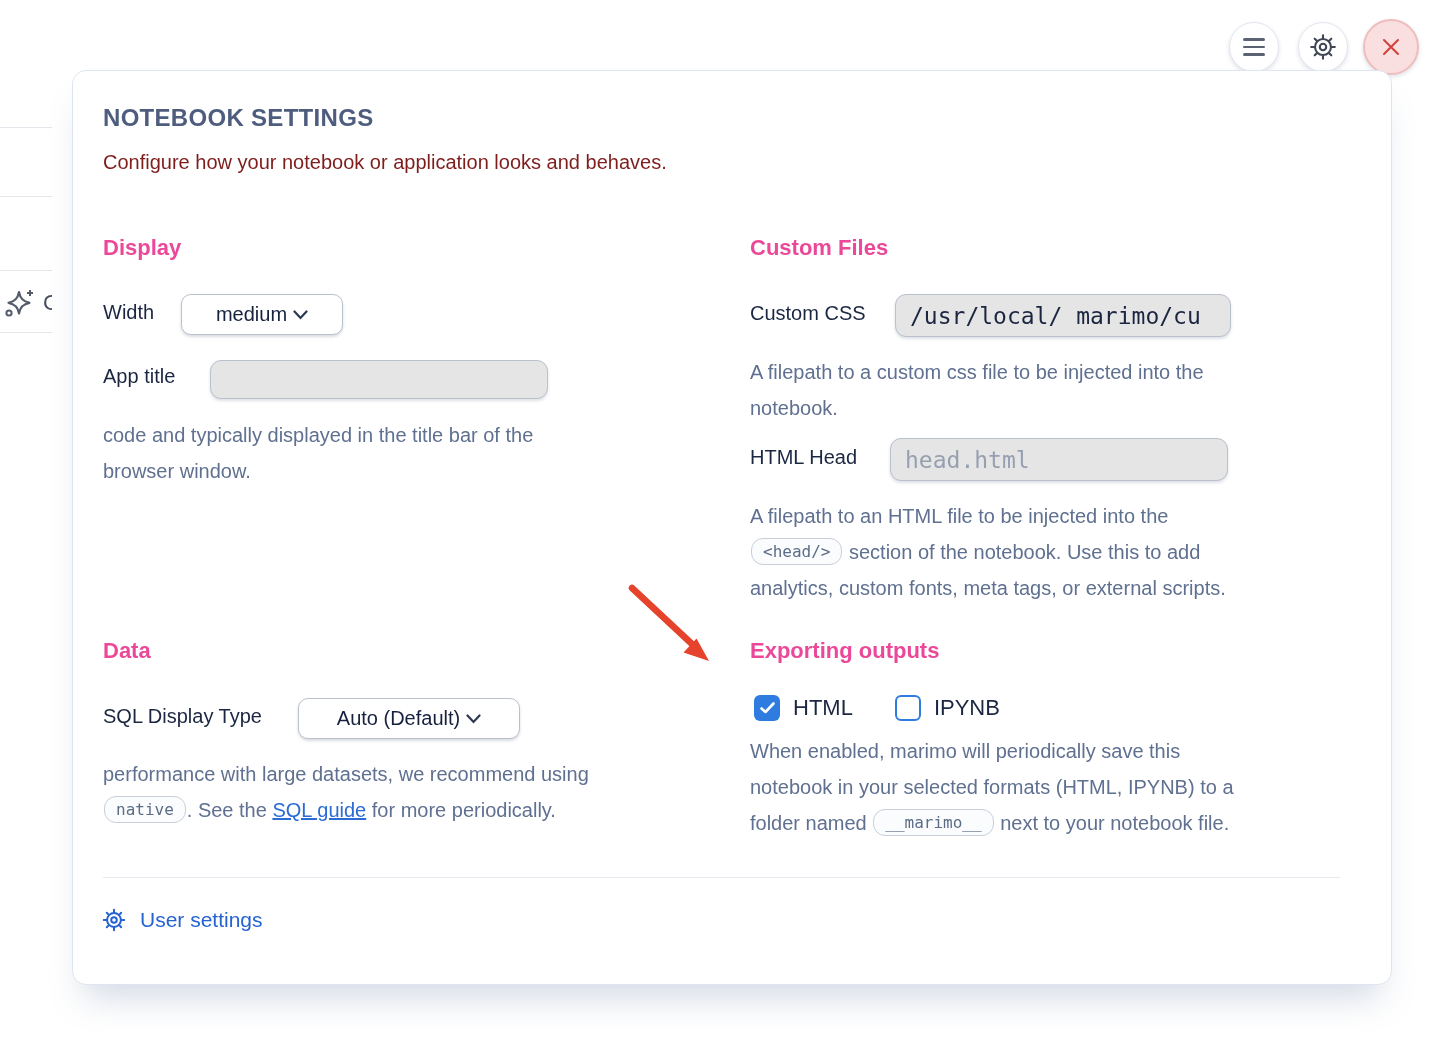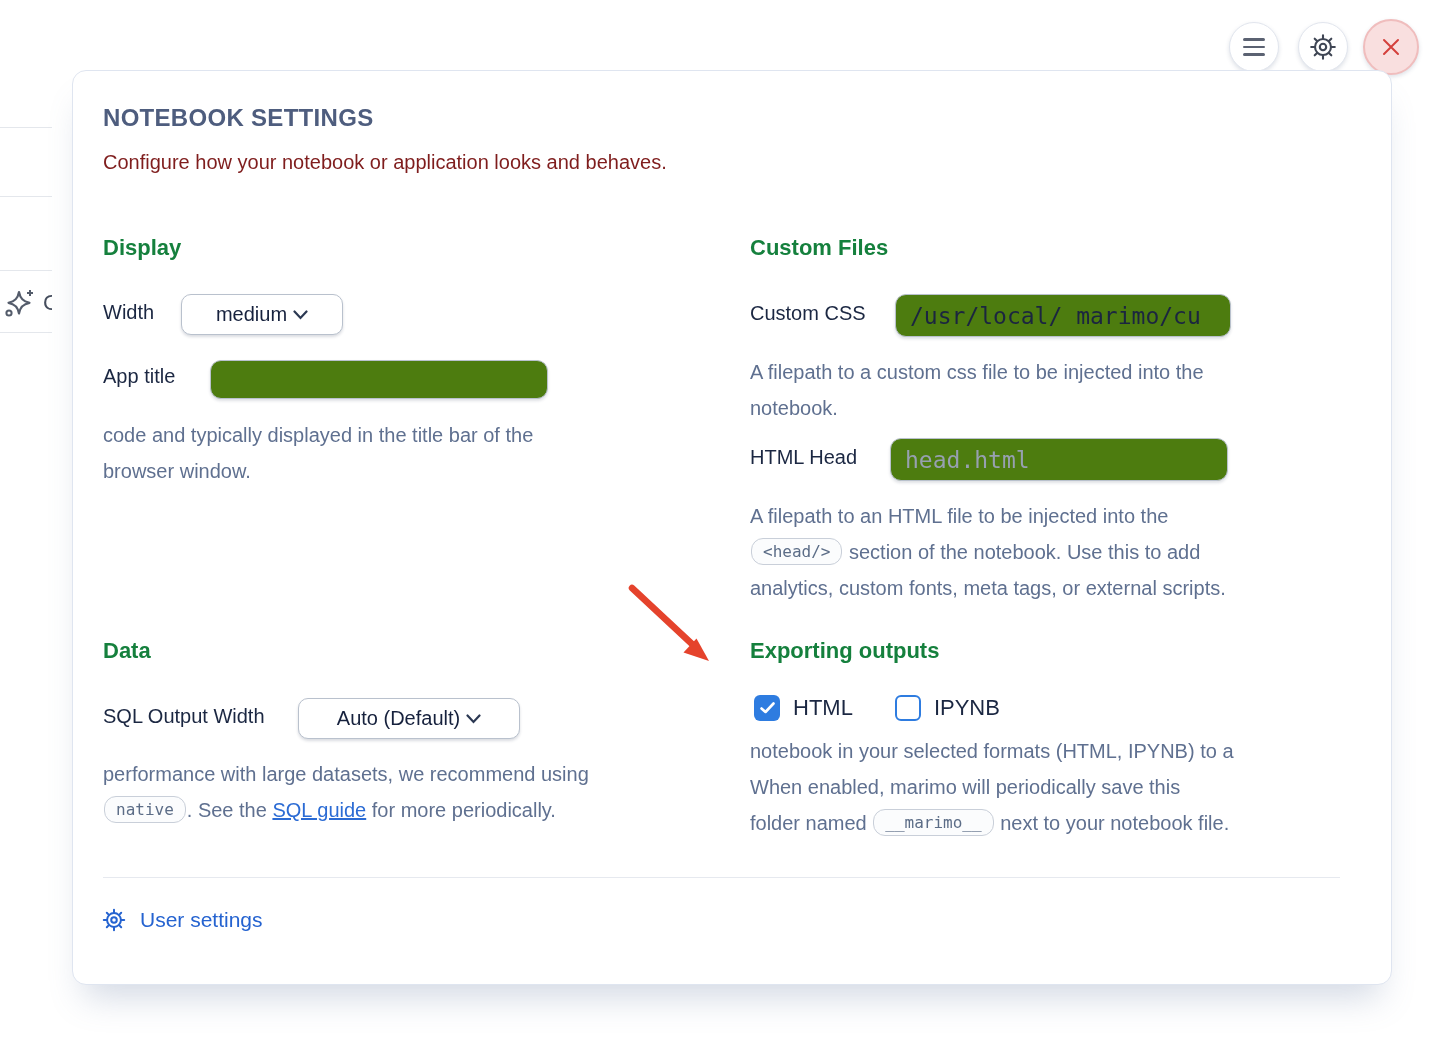--- a/index.html
+++ b/index.html
@@ -26,28 +26,28 @@
 
   
   .dialog { position:absolute; left:52px; top:70px; width:1320px; height:915px;
             background:#ffffff; border:1px solid #dfe5f0; border-radius:14px;
             box-shadow:0 24px 34px -12px rgba(110,130,165,.30);margin-left:20px; }
   .abs { position:absolute; }
 
   .dlg-title { left:30px; top:33px; font-size:24px; font-weight:700; color:#4e5d7e; letter-spacing:.3px; }
   .dlg-sub   { left:30px; top:80px; font-size:20px; color:#7f1d1d; }
 
-  h3.sec { font-size:22px; font-weight:700; color:#15803d; }
+  h3.sec { font-size:22px; font-weight:700; color:#ec4899; }
   .lbl   { font-size:20px; color:#1b2742; }
 
   .select { display:flex; align-items:center; justify-content:center; gap:6px;
             background:#fff; border:1.5px solid #b9c1cd; border-radius:10px;
             box-shadow:0 2px 3px rgba(25,40,70,.16); cursor:pointer;
             font-size:20px; color:#16213d; }
-  .tinput { background:#4d7c0f; border:1.5px solid #b9c1cd; border-radius:11px;
+  .tinput { background:#e5e5e5; border:1.5px solid #b9c1cd; border-radius:11px;
             box-shadow:0 2px 3px rgba(25,40,70,.14); outline:none;
             padding:0 14px; font-size:20px; color:#16213d; width:100%; height:100%; }
   .mono .tinput { font-family:"DejaVu Sans Mono", monospace; font-size:23px; color:#1b2540; }
   .mono .tinput::placeholder { color:#97a0b0; }
   .tinput::placeholder { color:#97a0b0; }
 
   .help { font-size:20px; color:#5f7090; }
   .help-line { line-height:36px; white-space:nowrap; }
   .pill { display:inline-block; border:1px solid #c9cfd9; border-radius:12px;
           background:#fbfcfd; padding:0 11px; margin:0 1px;
@@ -132,21 +132,21 @@
     <div class="abs lbl" style="left:30px; top:294px">App title</div>
     <div class="abs" style="left:137px; top:289px; width:338px; height:39px">
       <input class="tinput" type="text" value="" style="">
     </div>
     <div class="abs help" style="left:30px; top:346px">
         <div class="help-line"><span>code and typically displayed in the title bar of the</span></div>
         <div class="help-line"><span>browser window.</span></div>
       </div>
 
     <h3 class="abs sec" style="left:30px; top:567px">Data</h3>
-    <div class="abs lbl" style="left:30px; top:634px">SQL Output Width</div>
+    <div class="abs lbl" style="left:30px; top:634px">SQL Display Type</div>
     <div class="abs select" style="left:225px; top:627px; width:222px; height:41px">
       <span>Auto (Default)</span>
       <svg width="15" height="10" viewBox="0 0 15 10" fill="none" stroke="#2b3852" stroke-width="2.2" stroke-linecap="round">
           <path d="M1.5 1.5 L7.5 8 L13.5 1.5"></path>
         </svg>
     </div>
     <div class="abs help" style="left:30px; top:685px">
         <div class="help-line"><span>performance with large datasets, we recommend using</span></div>
         <div class="help-line"><span class="pill">native</span><span>. See the </span><a class="link">SQL guide</a><span> for more periodically.</span></div>
       </div>
@@ -177,22 +177,22 @@
         <svg width="15" height="12" viewBox="0 0 15 12" fill="none" stroke="#ffffff" stroke-width="2.6" stroke-linecap="round" stroke-linejoin="round">
             <path d="M1.5 6.5 L5.5 10 L13.5 1.5"></path>
           </svg>
       </span>
       <span class="cb-label">HTML</span>
       <span class="cb-gap"></span>
       <span class="cbox unchecked" id="cb-ipynb"></span>
       <span class="cb-label">IPYNB</span>
     </div>
     <div class="abs help" style="left:677px; top:662px">
+        <div class="help-line"><span>When enabled, marimo will periodically save this</span></div>
         <div class="help-line"><span>notebook in your selected formats (HTML, IPYNB) to a</span></div>
-        <div class="help-line"><span>When enabled, marimo will periodically save this</span></div>
         <div class="help-line"><span>folder named </span><span class="pill">__marimo__</span><span> next to your notebook file.</span></div>
       </div>
 
     <div class="abs divider"></div>
     <div class="abs user-row">
       <svg width="26" height="26" viewBox="0 0 30 30" fill="none" stroke="#2563d0" stroke-width="2.3">
         <circle cx="15" cy="15" r="8"></circle>
         <circle cx="15" cy="15" r="3.2"></circle>
         <g stroke-linecap="round">
           <path d="M15 3.2 v3.4 M15 23.4 v3.4 M3.2 15 h3.4 M23.4 15 h3.4 M6.7 6.7 l2.4 2.4 M20.9 20.9 l2.4 2.4 M23.3 6.7 l-2.4 2.4 M9.1 20.9 l-2.4 2.4"></path>

